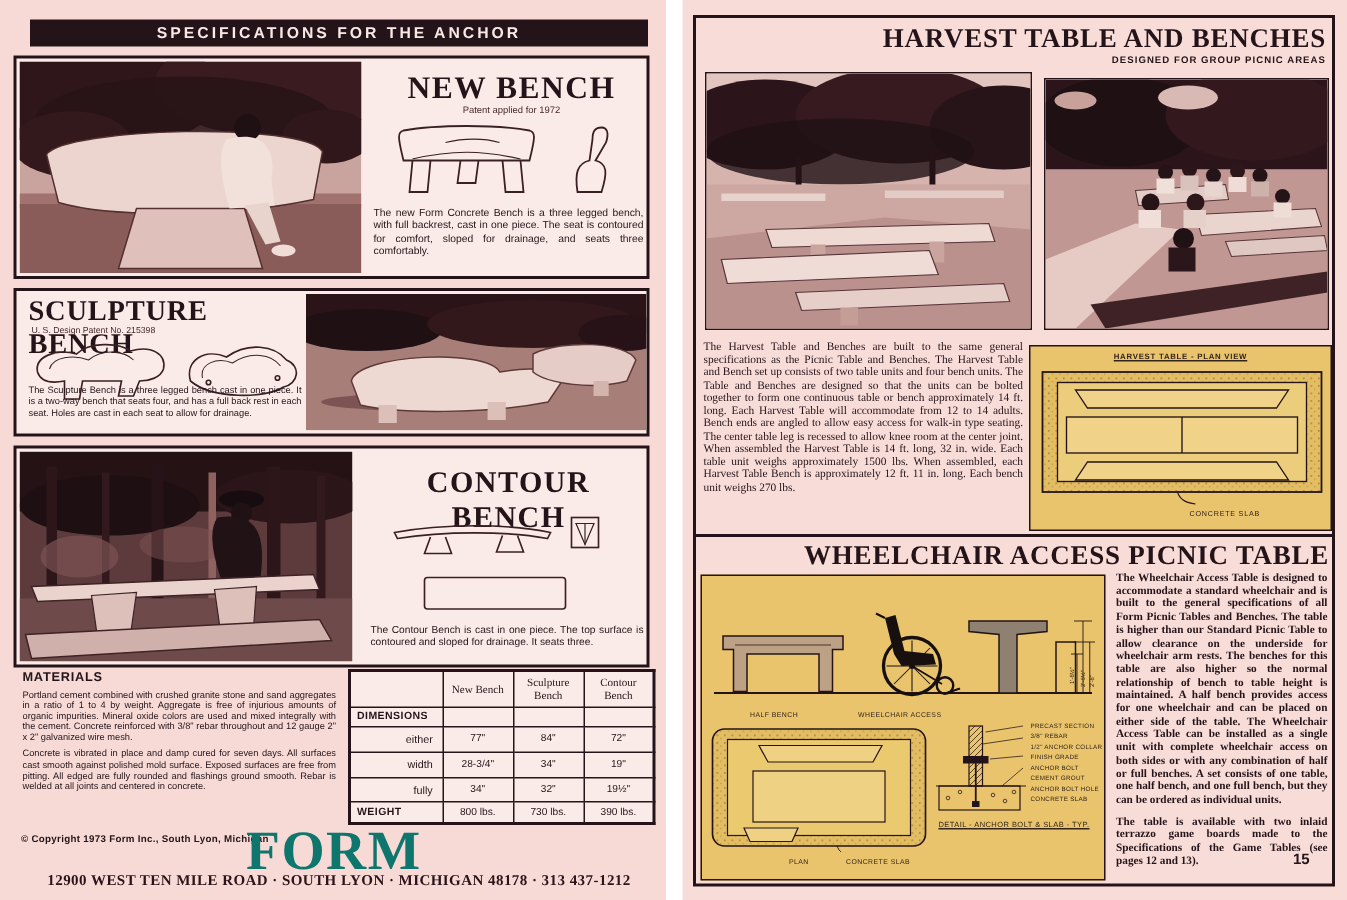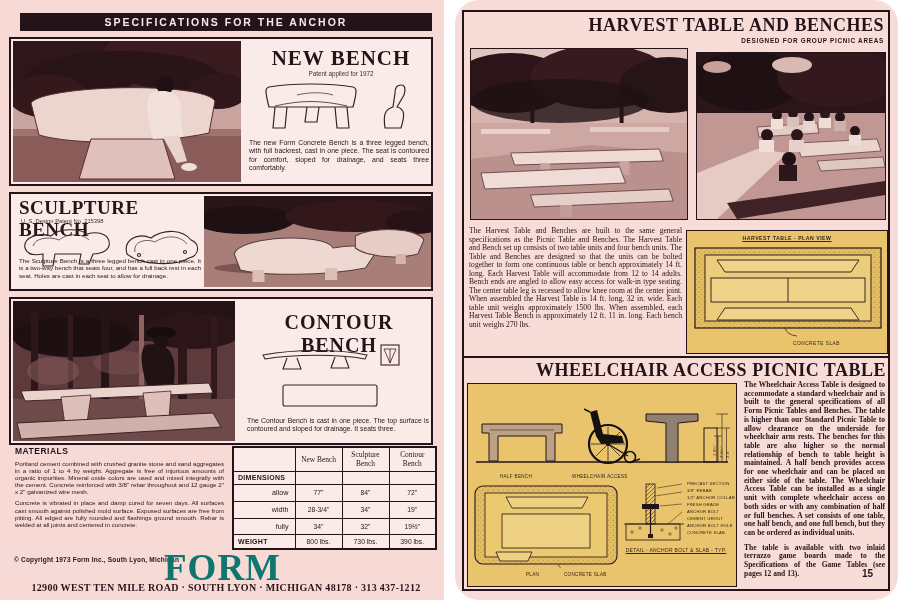--- a/index.html
+++ b/index.html
@@ -6,21 +6,21 @@
   html,body { width:898px; height:600px; }
   body {
     position:relative; overflow:hidden; background:#ffffff;
     font-family:"Liberation Sans","DejaVu Sans",sans-serif; color:#241419;
   }
   .abs { position:absolute; }
   .serif { font-family:"Liberation Serif","DejaVu Serif",serif; }
   .just { text-align:justify; }
   .page { position:absolute; top:0; height:600px; background:#f7dad6; }
   .page-left { left:0; width:444px; }
-  .page-right { left:455px; width:443px; background:#f8dcd8;border-radius:24px; }
+  .page-right { left:455px; width:443px; background:#f8dcd8; }
 
   
   .spec-header { left:20px; top:13px; width:412px; height:18px; background:#241419;
     color:#f8e9e6; font-weight:bold; font-size:10.5px; letter-spacing:2px;
     text-align:center; line-height:18px; }
   .bbox { position:absolute; border:2px solid #241419; background:#fbebe8; }
   .box-new { left:9px; top:37px; width:424px; height:149px; }
   .box-sculpt { left:9px; top:192px; width:424px; height:99px; }
   .box-contour { left:9px; top:297px; width:424px; height:148px; }
   .photo { position:absolute; overflow:hidden; }
@@ -272,21 +272,21 @@
       <td class="colh">Sculpture Bench</td>
       <td class="colh">Contour Bench</td>
     </tr>
     <tr style="height:13px">
       <td class="seclab">DIMENSIONS</td>
       <td></td>
           <td></td>
           <td></td>
     </tr>
     <tr style="height:17px">
-      <td class="rowlab">allow</td>
+      <td class="rowlab">either</td>
       <td>77"</td>
       <td>84"</td>
       <td>72"</td>
     </tr>
     <tr style="height:17px">
       <td class="rowlab">width</td>
       <td>28-3/4"</td>
       <td>34"</td>
       <td>19"</td>
     </tr>

